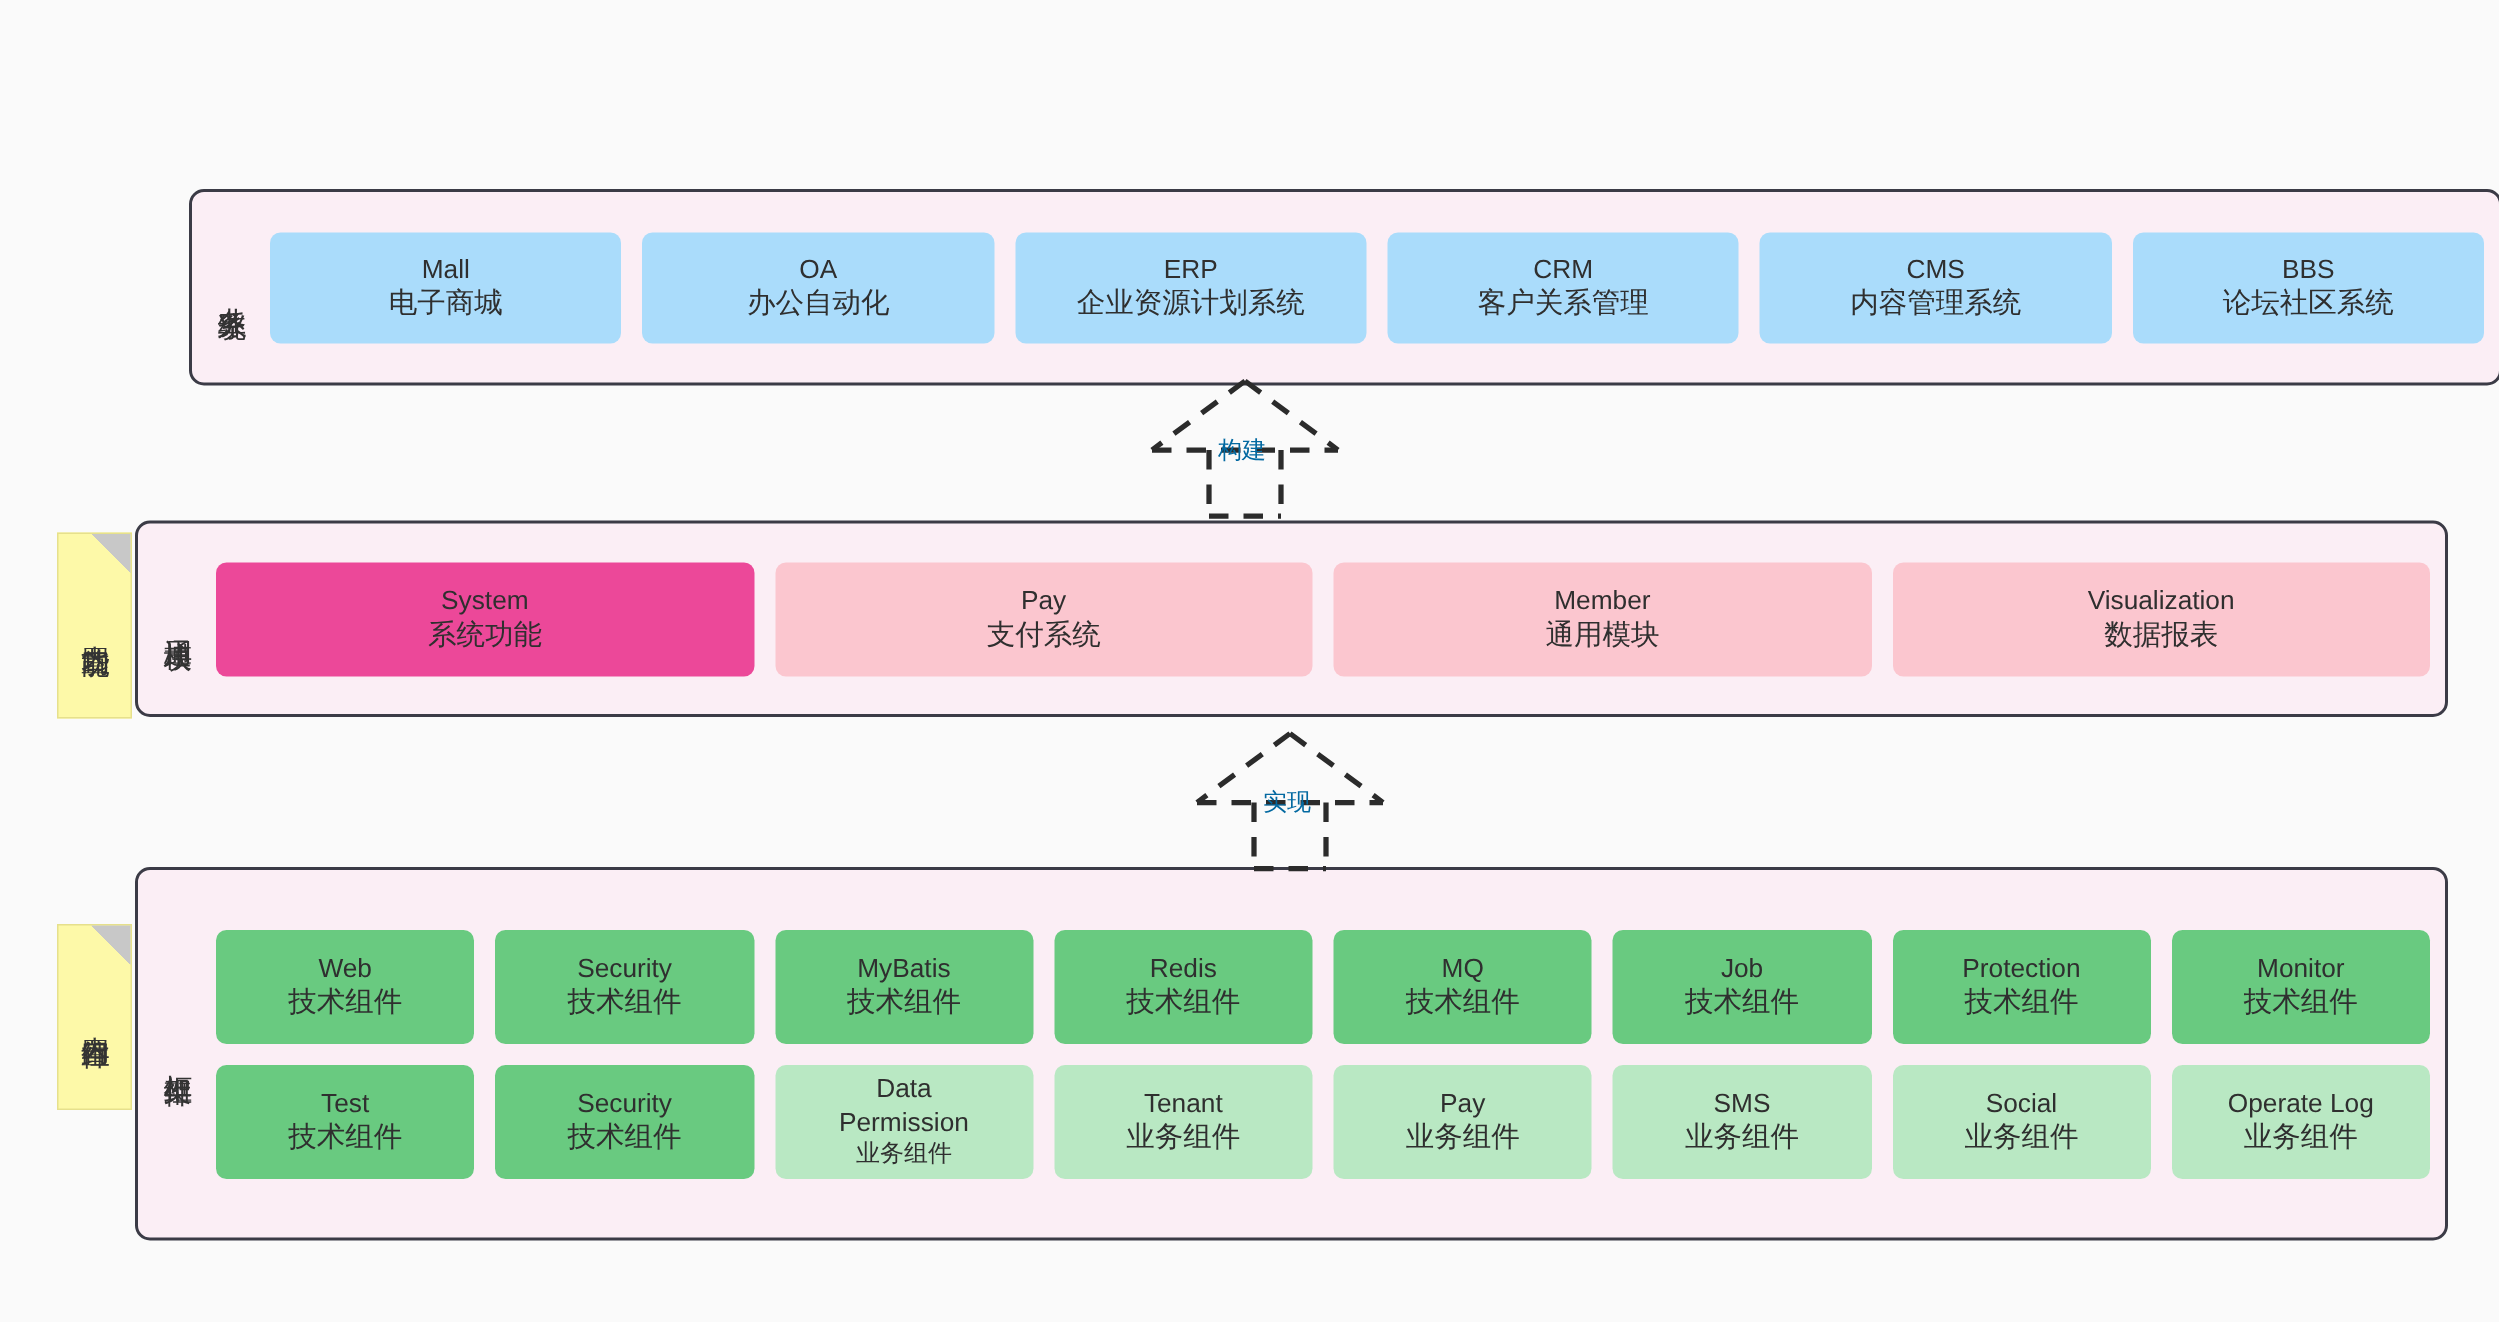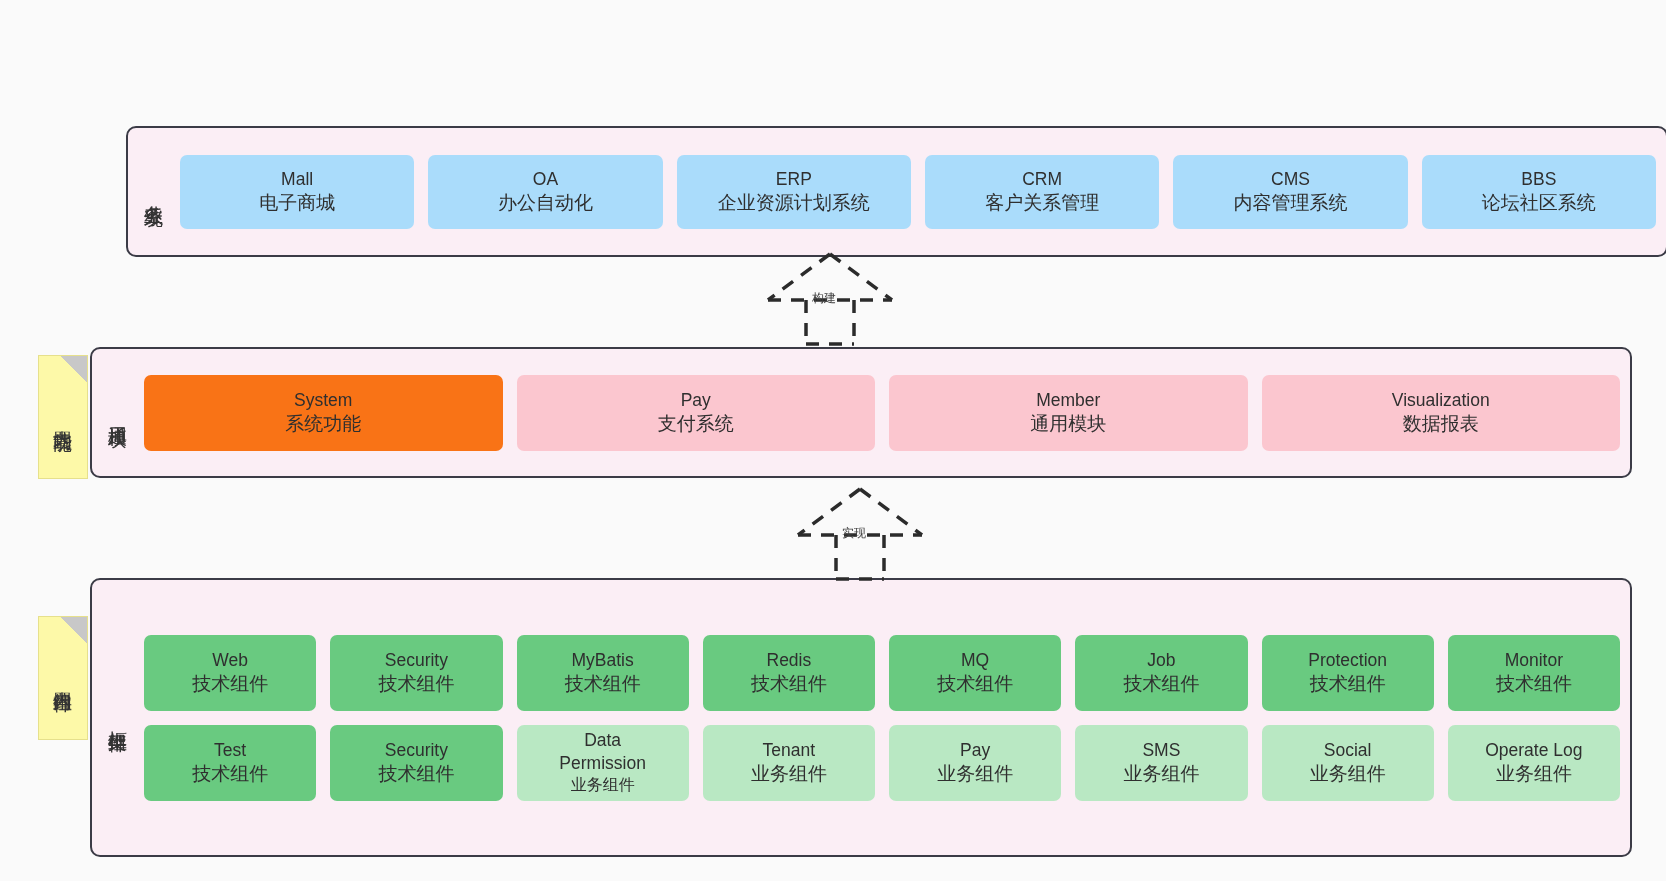--- a/index.html
+++ b/index.html
@@ -70,21 +70,21 @@
     line-height: 1.3;
     color: #2f2f2f;
     padding: 4px 2px;
     user-select: none;
   }
   .cell .t1 { font-size: 17.5px; }
   .cell .t2 { font-size: 19px; }
   .cell .t3 { font-size: 16px; }
 
   .blue      { background: #aadcfb; }
-  .red       { background: #f97316; }
+  .red       { background: #ec4899; }
   .pink      { background: #fbc6cf; }
   .green     { background: #69ca80; }
   .lightgreen{ background: #b9e8c3; }
 
   
   .note {
     position: absolute;
     background: #fdf9a8;
     border: 1px solid #e6e08c;
     display: flex;
@@ -109,22 +109,22 @@
   }
 
   
   .arrow {
     position: absolute;
     z-index: 2;
   }
   .arrow svg { display: block; overflow: visible; }
   .arrow-label {
     position: absolute;
-    font-size: 12px;
-    color: #404040;
+    font-size: 16px;
+    color: #0369a1;
     background: #fafafa;
     padding: 0 2px;
     user-select: none;
     white-space: nowrap;
   }
 </style>
 </head>
 <body>
 
 <div id="canvas">
@@ -206,21 +206,21 @@
       <path d="M8 52 L132 52" stroke="#2b2b2b" stroke-width="3.5" stroke-dasharray="13 10" stroke-linecap="butt"></path>
       <path d="M46 52 L46 96" stroke="#2b2b2b" stroke-width="3.5" stroke-dasharray="13 10" stroke-linecap="butt"></path>
       <path d="M94 52 L94 96" stroke="#2b2b2b" stroke-width="3.5" stroke-dasharray="13 10" stroke-linecap="butt"></path>
       <path d="M46 96 L94 96" stroke="#2b2b2b" stroke-width="3.5" stroke-dasharray="13 10" stroke-linecap="butt"></path>
     </svg>
     <span class="arrow-label" style="left:50px; top:42px; background:transparent;">实现</span>
   </div>
 
   <div class="note" style="left:38px; top:616px; width:50px; height:124px;">内置组件</div>
 
-  <div class="layer" id="layer-framework" style="left:90px; top:578px; width:1542px; height:279px;">
+  <div class="layer" id="layer-framework" style="left:90px; top:578px; width:1542px; height:249px;">
     <div class="layer-title">框架组件</div>
     <div class="layer-body">
 
       <div class="row" style="height:76px;">
         <div class="cell green">
           <span class="t1">Web</span>
           <span class="t2">技术组件</span>
         </div>
         <div class="cell green">
           <span class="t1">Security</span>

